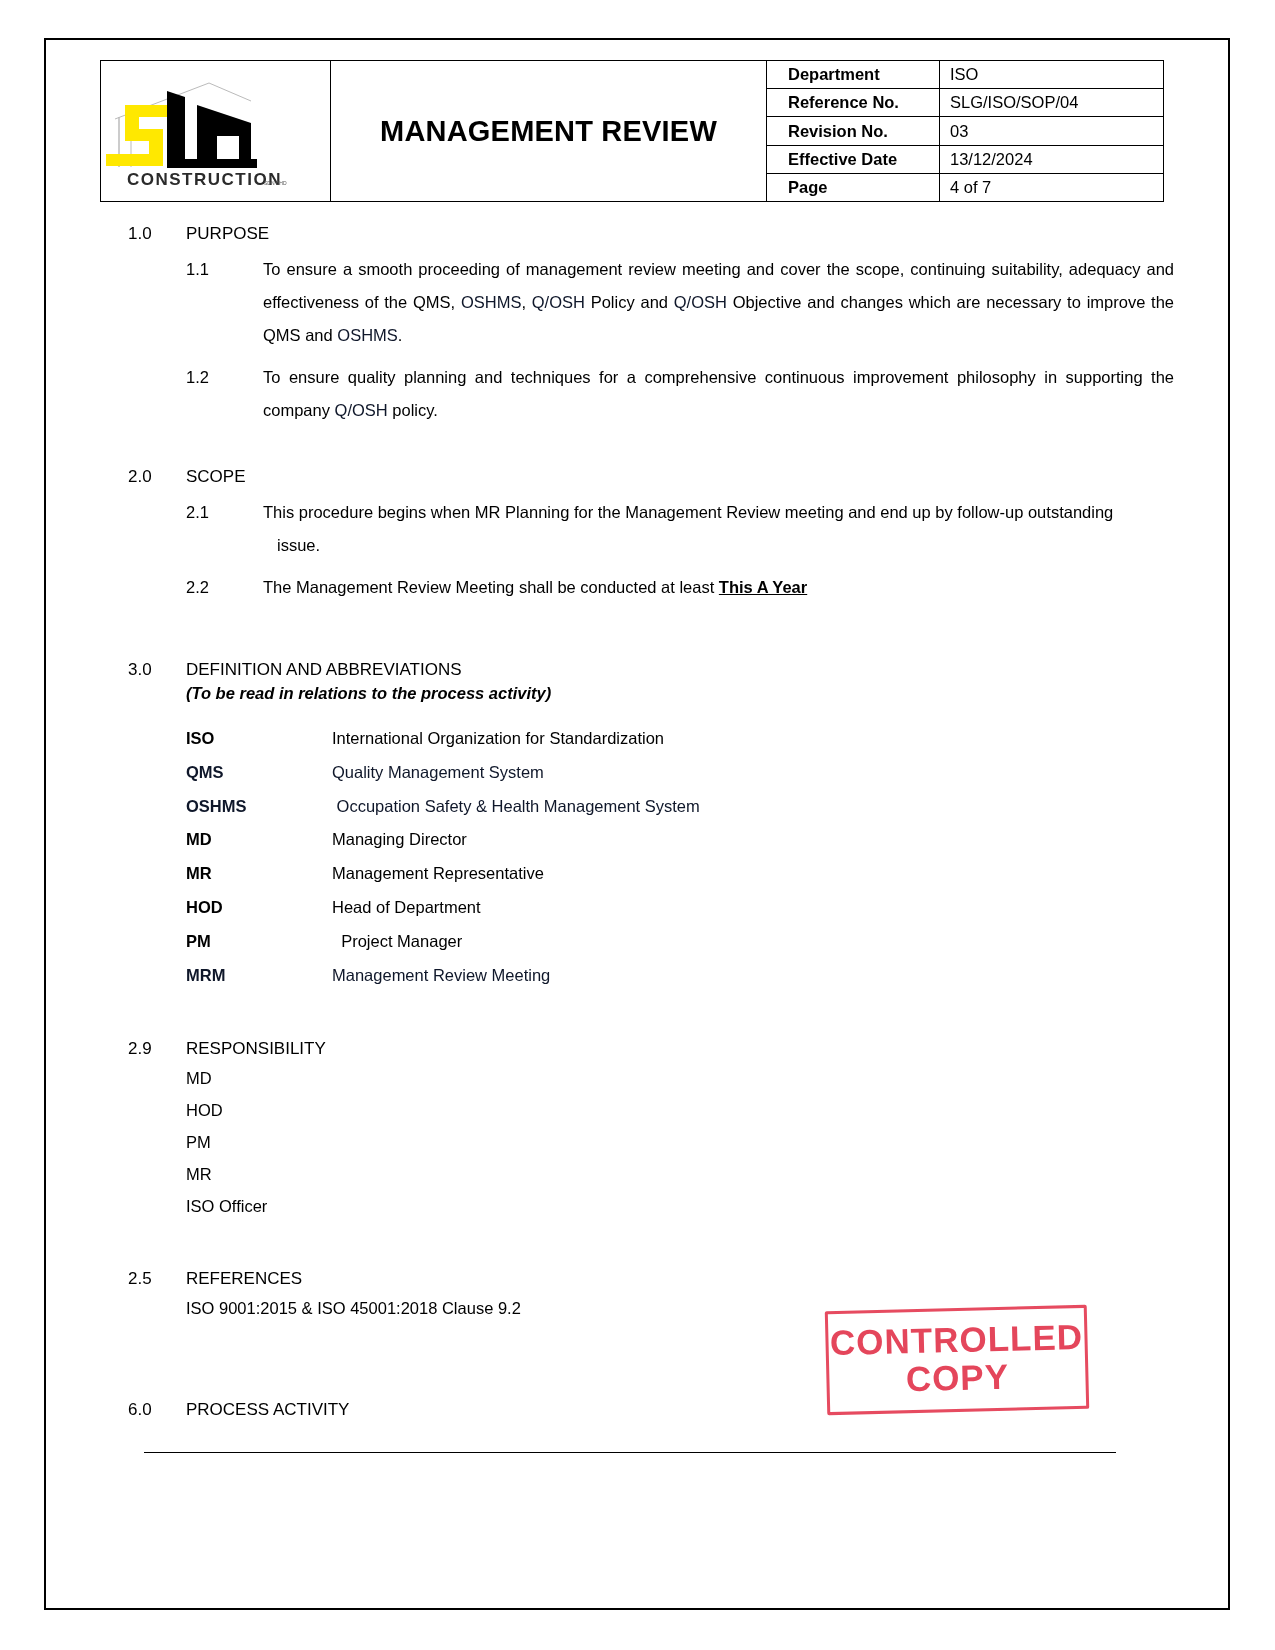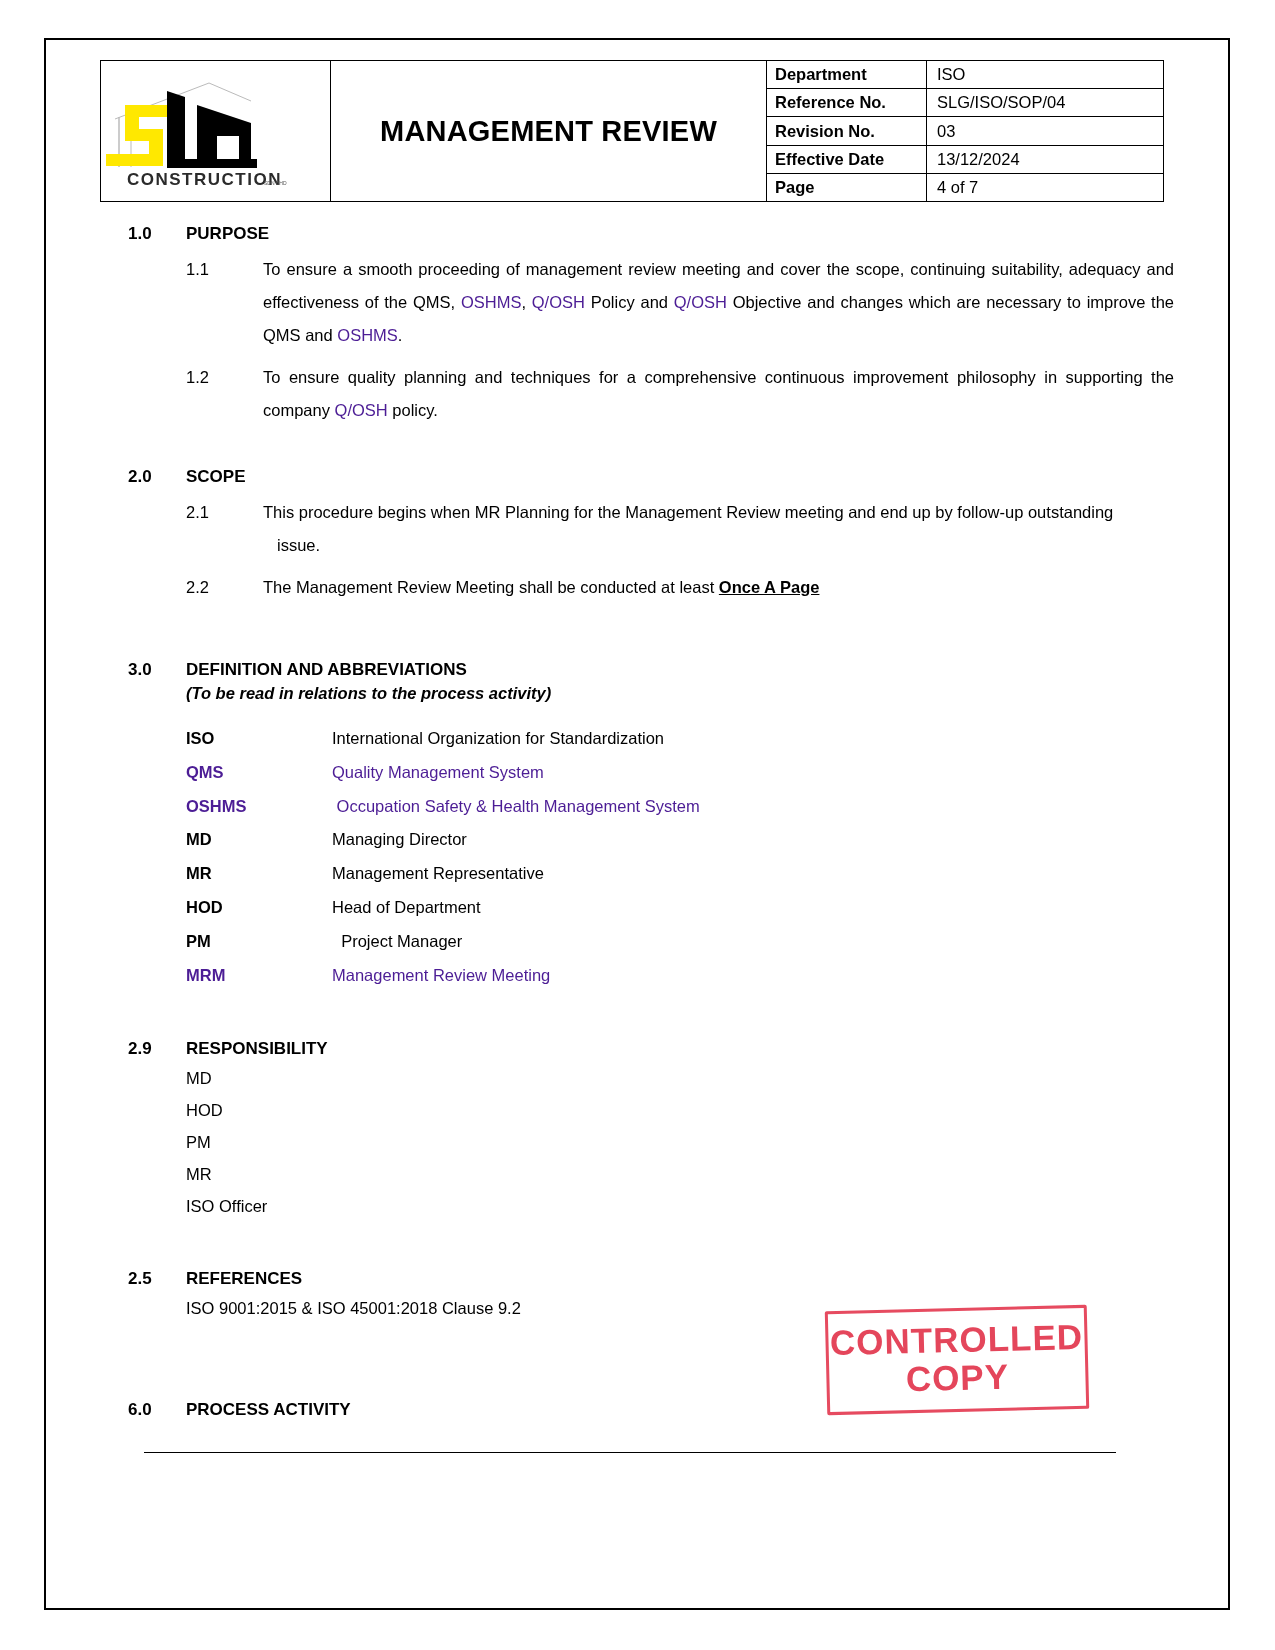--- a/index.html
+++ b/index.html
@@ -90,40 +90,41 @@
   .meta-row:last-child { border-bottom: none; }
   .meta-label {
     width: 160px;
     border-right: 1.2px solid #000;
     box-sizing: border-box;
     font-weight: bold;
     font-size: 16.5px;
     display: flex;
     align-items: center;
     padding-left: 8px;
+    margin-left: 13px;
   }
   .meta-value {
     flex: 1;
     box-sizing: border-box;
     font-size: 16.5px;
     display: flex;
     align-items: center;
     padding-left: 10px;
   }
 
   
   .content {
     margin-top: 22px;
     padding-left: 54px;
     padding-right: 26px;
   }
 
   .sec-head {
     display: flex;
-    font-weight: bold;
+    font-weight: normal;
     font-size: 17px;
     margin-top: 0;
   }
   .sec-num { width: 58px; flex: 0 0 58px; }
   .sec-title { flex: 1; }
 
   .sec-sub-italic {
     font-style: italic;
     font-weight: bold;
     font-size: 16.5px;
@@ -137,21 +138,21 @@
     margin-top: 9px;
     font-size: 16.5px;
     line-height: 2.0;
     gap: 40px;
   }
   .clause-num { width: 37px; flex: 0 0 37px; }
   .clause-body { flex: 1; text-align: justify; }
   .clause-body.noj { text-align: left; }
   .clause-indent-line { display: block; padding-left: 14px; }
 
-  .blue { color: #4c1d95; }
+  .blue { color: #0f172a; }
   .u-bold { font-weight: bold; text-decoration: underline; }
 
   
   .abbr-table {
     margin-left: 58px;
     margin-top: 26px;
     border-collapse: collapse;
   }
   .abbr-table td {
     font-size: 16.5px;
@@ -318,21 +319,21 @@
       <div class="clause">
         <span class="clause-num">2.1</span>
         <span class="clause-body noj">
           <span>This procedure begins when  MR Planning for the Management Review meeting and end up by follow-up outstanding</span>
           <span class="clause-indent-line">issue.</span>
         </span>
       </div>
 
       <div class="clause">
         <span class="clause-num">2.2</span>
-        <span class="clause-body noj"><span>The Management Review Meeting shall be conducted at least </span><span class="u-bold">Once A Page</span></span>
+        <span class="clause-body noj"><span>The Management Review Meeting shall be conducted at least </span><span class="u-bold">This A Year</span></span>
       </div>
 
       <div class="gap-lg"></div>
 
       <div class="sec-head">
         <span class="sec-num">3.0</span>
         <span class="sec-title">DEFINITION AND ABBREVIATIONS</span>
       </div>
       <div class="sec-sub-italic">(To be read in relations to the process activity)</div>
 

